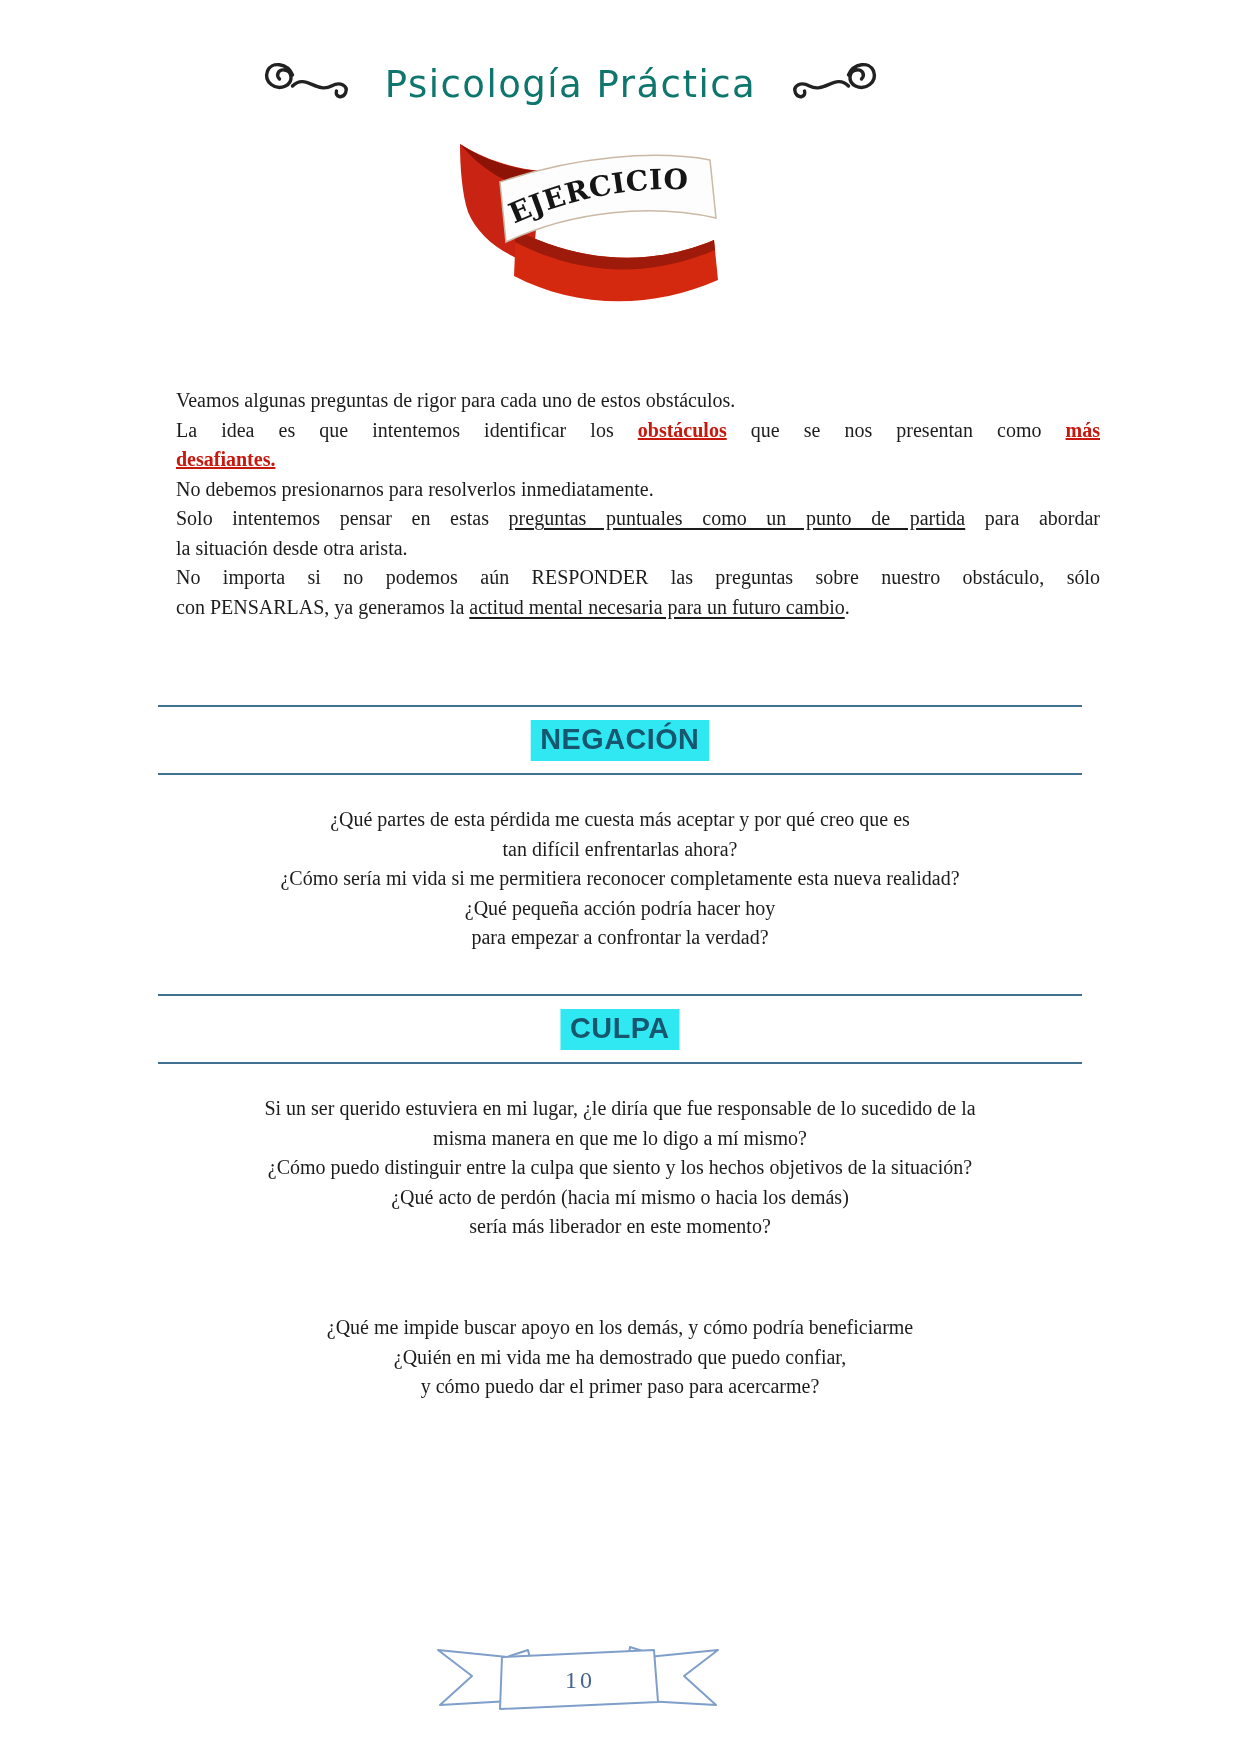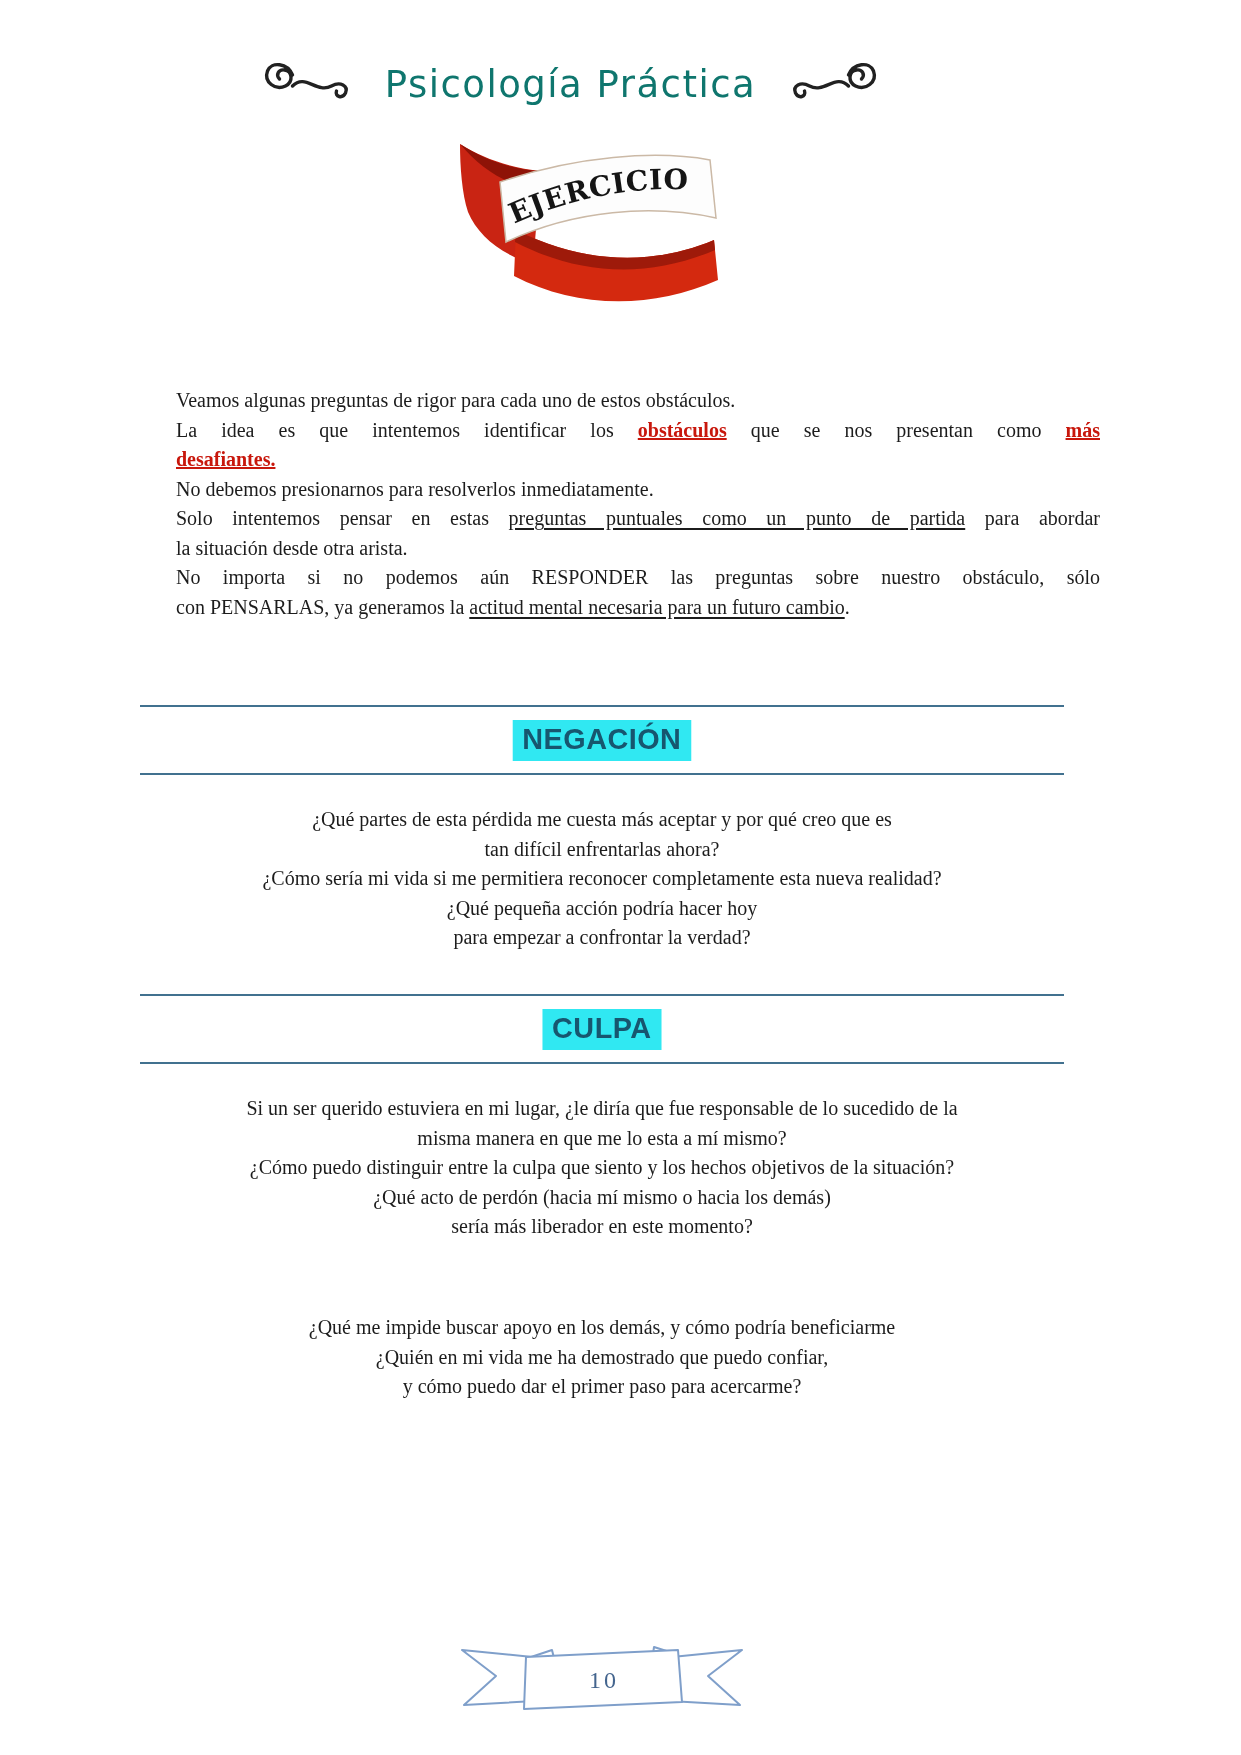--- a/index.html
+++ b/index.html
@@ -35,21 +35,21 @@
   
   .intro {
     position:absolute; left:176px; top:386px; width:924px;
     font-size:20px; line-height:29.5px;
   }
   .jline { text-align:justify; text-align-last:justify; }
   .redb { color:#c8170c; font-weight:bold;text-decoration:underline; }
   .uline { text-decoration:underline; text-underline-offset:3px; text-decoration-thickness:1.5px; }
 
   
-  .section { position:absolute; left:140px; width:924px; }
+  .section { position:absolute; left:158px; width:924px; }
   #section-0 { top:705px; }
   #section-1 { top:994px; }
   #section-2 { top:1283px; }
   .section-head {
     height:66px;
     border-top:2.5px solid #41718f;
     border-bottom:2.5px solid #41718f;
     display:flex; align-items:center; justify-content:center;
   }
   .hl-title {
@@ -57,21 +57,21 @@
     font-weight:bold; font-size:30px; letter-spacing:0.5px;
     color:#17566f;
     background:#30e8f2;
     padding:2px 10px 5px 10px;
     display:inline-block;
     transform:scaleX(0.96);
   }
   .questions { margin-top:30px; text-align:center; font-size:20px; line-height:29.5px; }
 
   
-  .footer-wrap { position:absolute; left:452px; top:1645px; width:300px; height:72px; }
+  .footer-wrap { position:absolute; left:428px; top:1645px; width:300px; height:72px; }
 </style>
 </head>
 <body>
 
 <div class="page">
 
   <div class="header">
     <svg class="swirl" viewBox="0 0 95 52" aria-hidden="true">
       <g fill="none" stroke="#212121" stroke-width="3.4" stroke-linecap="round">
         <path d="M33,17 C28,5 12,3 8,13 C4,24 16,33 26,28 C34,24 33,13 25,12 C19,11 16,17 20,21"></path>
@@ -124,21 +124,21 @@
       <div>para empezar a confrontar la verdad?</div>
     </div>
   </div>
 
   <div class="section" id="section-1">
     <div class="section-head">
       <span class="hl-title">CULPA</span>
     </div>
     <div class="questions">
       <div>Si un ser querido estuviera en mi lugar, ¿le diría que fue responsable de lo sucedido de la</div>
-      <div>misma manera en que me lo esta a mí mismo?</div>
+      <div>misma manera en que me lo digo a mí mismo?</div>
       <div>¿Cómo puedo distinguir entre la culpa que siento y los hechos objetivos de la situación?</div>
       <div>¿Qué acto de perdón (hacia mí mismo o hacia los demás)</div>
       <div>sería más liberador en este momento?</div>
     </div>
   </div>
 
   <div class="section" id="section-2">
     <div class="questions">
       <div>¿Qué me impide buscar apoyo en los demás, y cómo podría beneficiarme</div>
       <div>¿Quién en mi vida me ha demostrado que puedo confiar,</div>

